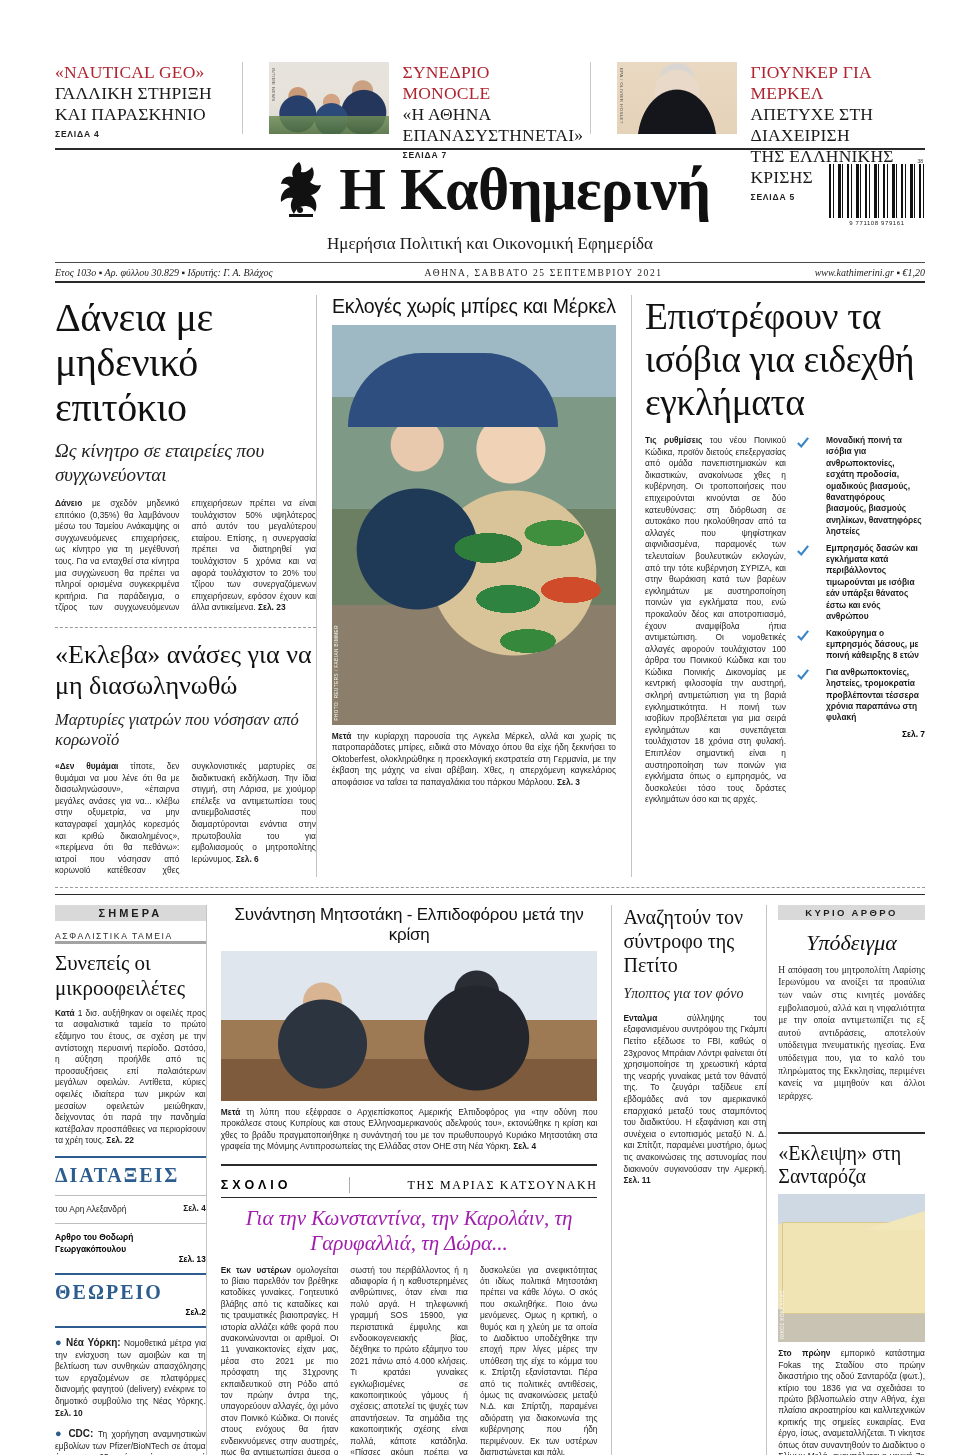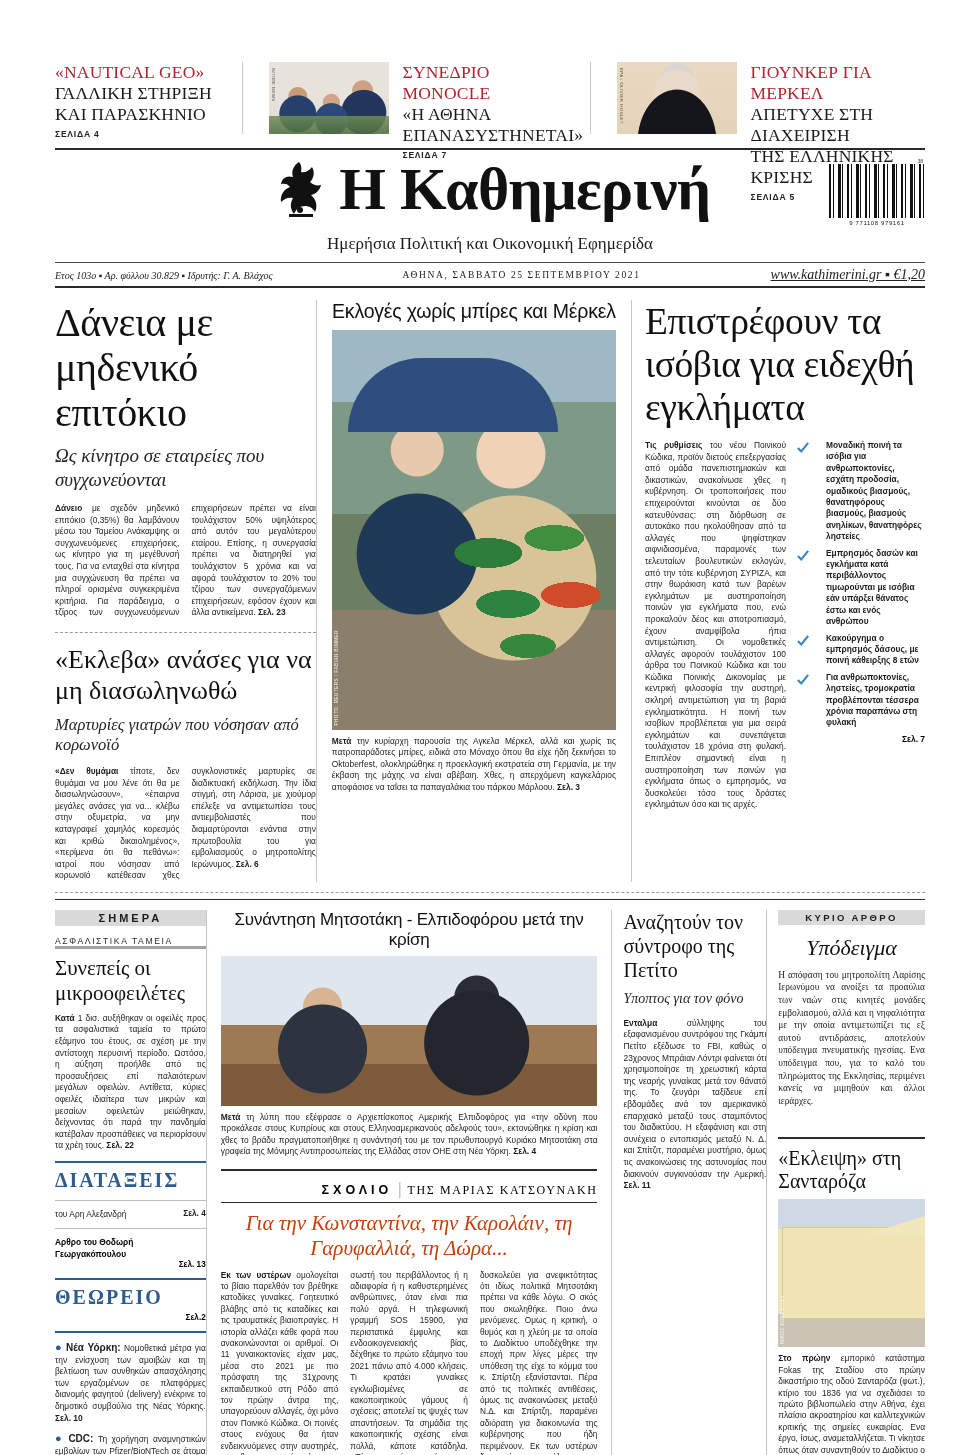--- a/index.html
+++ b/index.html
@@ -41,21 +41,21 @@
   .title{font-family:"Liberation Serif",serif;font-size:60px;font-weight:bold;letter-spacing:-0.5px;line-height:62px;color:#111;white-space:nowrap;}
   .barcode{position:absolute;right:0;top:14px;width:96px;height:54px;
      background-image:repeating-linear-gradient(90deg,#111 0 2px,#fff 2px 4px,#111 4px 5px,#fff 5px 9px,#111 9px 12px,#fff 12px 13px,#111 13px 14px,#fff 14px 18px);}
   .barcode-num{position:absolute;right:0;top:70px;width:96px;text-align:center;font-family:"Liberation Sans",sans-serif;font-size:6px;letter-spacing:.6px;color:#222;}
   .barcode-tiny{position:absolute;right:2px;top:8px;font-family:"Liberation Sans",sans-serif;font-size:5px;color:#333;}
   .subtitle{text-align:center;font-family:"Liberation Serif",serif;font-size:17px;color:#1b1b1b;margin-top:2px;}
   .rule-thin{height:1px;background:#4a4a4a;margin-top:8px;}
   .infoline{display:flex;justify-content:space-between;align-items:center;font-size:9.5px;color:#222;padding:4px 0 3px;}
   .infoline .left{font-family:"Liberation Serif",serif;font-style:italic;font-size:10px;}
   .infoline .mid{font-family:"Liberation Serif",serif;font-size:9.5px;letter-spacing:1.6px;}
-  .infoline .right{font-family:"Liberation Serif",serif;font-style:italic;font-size:14px;text-decoration:underline;}
+  .infoline .right{font-family:"Liberation Serif",serif;font-style:italic;font-size:10px;}
   .rule-top2{height:2px;background:#2a2a2a;}
 
   
   .main3{display:flex;padding-top:12px;justify-content:center;}
   .colL{width:268px;}
   .colC{width:292px;margin:0 15px;}
   .colR{width:280px;}
   .vline{width:1px;background:#c4c4c4;align-self:stretch;}
 
   .h1{font-family:"Liberation Serif",serif;font-size:40px;line-height:45px;color:#111;letter-spacing:-.4px;}
@@ -121,24 +121,24 @@
   .rowline{display:flex;justify-content:space-between;font-family:"Liberation Sans",sans-serif;font-size:8.4px;color:#1c1c1c;line-height:12px;}
   .bulletitem{font-family:"Liberation Sans",sans-serif;font-size:8.4px;line-height:11.6px;color:#1c1c1c;margin-top:9px;text-align:justify;}
   .bulletitem .dot{color:#2d5d8e;font-size:11px;}
   .bulletitem .bt{font-weight:bold;font-size:10px;}
 
   .kyrio{background:#d9d9d9;text-align:center;font-family:"Liberation Sans",sans-serif;font-size:9.5px;font-weight:bold;letter-spacing:2.4px;color:#1d1d1d;padding:2px 0;}
   .kyrio-title{font-family:"Liberation Serif",serif;font-style:italic;font-size:22px;text-align:center;margin:10px 0 8px;color:#111;}
   .rule-black{height:2px;background:#2a2a2a;margin:11px 0 0;}
   .rule-black-thin{height:1px;background:#2a2a2a;}
 
-  .scholio{display:flex;align-items:baseline;justify-content:flex-end;gap:6px;margin:9px 0 4px;}
+  .scholio{display:flex;align-items:baseline;justify-content:space-between;gap:6px;margin:9px 0 4px;}
   .scholio .a{font-family:"Liberation Sans",sans-serif;font-size:12.5px;font-weight:bold;letter-spacing:4px;}
   .scholio .b{font-family:"Liberation Serif",serif;font-size:12px;letter-spacing:1.6px;}
-  .com-head{font-family:"Liberation Serif",serif;font-style:italic;font-size:21px;text-align:center;color:#c2410c;margin:8px 0 9px;}
+  .com-head{font-family:"Liberation Serif",serif;font-style:italic;font-size:21px;text-align:center;color:#a21caf;margin:8px 0 9px;}
   .body3{column-count:3;column-gap:12px;font-family:"Liberation Sans",sans-serif;font-size:8.3px;line-height:11.4px;color:#1c1c1c;text-align:justify;}
 
   .eclipse-title{font-family:"Liberation Serif",serif;font-size:20px;color:#111;margin-bottom:6px;}
   .checkrow{display:flex;gap:17px;margin-bottom:5px;}
   .check{flex:none;width:12px;}
   .checktxt{font-family:"Liberation Sans",sans-serif;font-size:8.4px;line-height:11.4px;font-weight:bold;color:#1c1c1c;}
   .sel-right{text-align:right;font-family:"Liberation Sans",sans-serif;font-size:8.4px;font-weight:bold;margin-top:4px;}
 </style>
 </head>
 <body>

